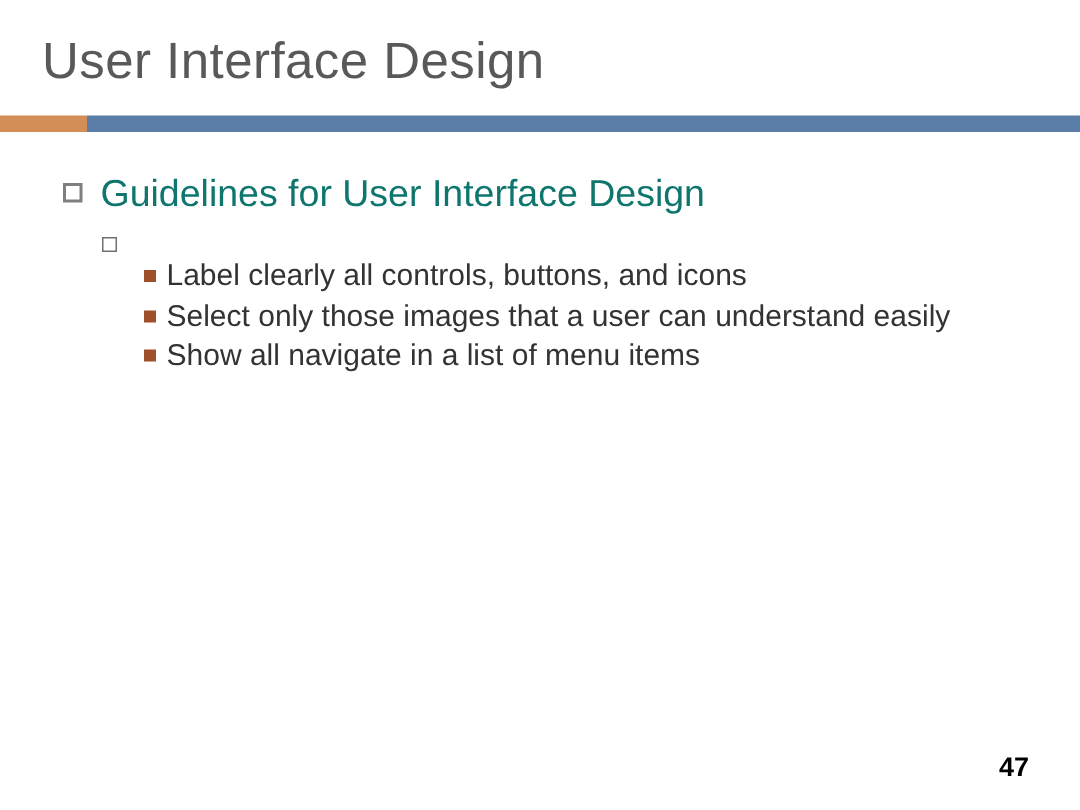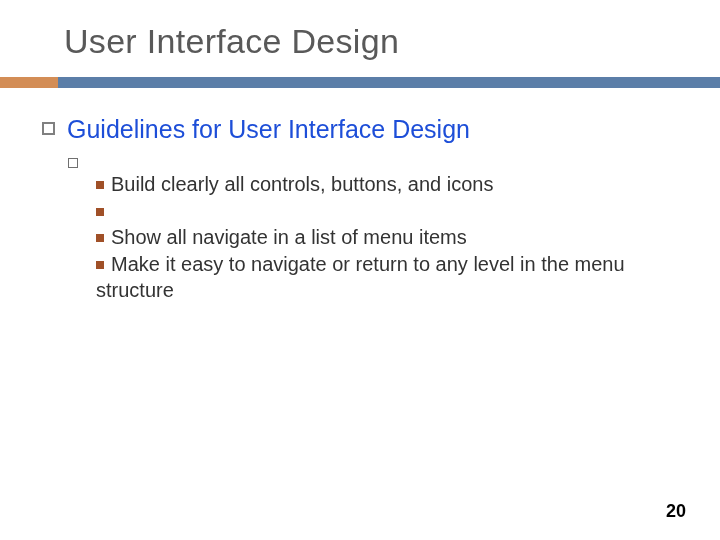--- a/index.html
+++ b/index.html
@@ -20,21 +20,20 @@
       height: 100%;
       padding: 22px 28px 0 28px;
       position: relative;
     }
     .title {
       font-size: 34px;
       color: #595959;
       font-weight: 400;
       margin-bottom: 16px;
       letter-spacing: 0.3px;
-      margin-left: 36px;
     }
     .divider {
       width: calc(100% + 56px);
       margin-left: -28px;
       height: 11px;
       display: flex;
     }
     .divider-orange {
       width: 58px;
       height: 100%;
@@ -57,21 +56,21 @@
     .bullet-square-open {
       width: 13px;
       height: 13px;
       border: 2px solid #808080;
       margin-top: 8px;
       margin-right: 12px;
       flex-shrink: 0;
     }
     .level1-text {
       font-size: 25px;
-      color: #1d4ed8;
+      color: #0f766e;
       line-height: 1.25;
       text-align: center;
     }
     .level2 {
       display: flex;
       align-items: flex-start;
       margin-left: 26px;
       margin-top: 4px;
       margin-bottom: 2px;
     }
@@ -132,28 +131,25 @@
       <span class="bullet-square-open"></span>
       <span class="level1-text">Guidelines for User Interface Design</span>
     </div>
 
     <div class="level2">
       <span class="bullet-square-small"></span>
     </div>
 
     <div class="level3-group">
       <div class="level3">
-        <span class="bullet-filled"></span><span>Build clearly all controls, buttons, and icons</span>
+        <span class="bullet-filled"></span><span>Label clearly all controls, buttons, and icons</span>
       </div>
       <div class="level3">
-        <span class="bullet-filled"></span>
+        <span class="bullet-filled"></span><span>Select only those images that a user can understand easily</span>
       </div>
       <div class="level3">
         <span class="bullet-filled"></span><span>Show all navigate in a list of menu items</span>
       </div>
-      <div class="level3">
-        <span class="bullet-filled"></span><span>Make it easy to navigate or return to any level in the menu structure</span>
-      </div>
     </div>
   </div>
 
-  <div class="page-number">20</div>
+  <div class="page-number">47</div>
 </div>
 
 </body></html>

